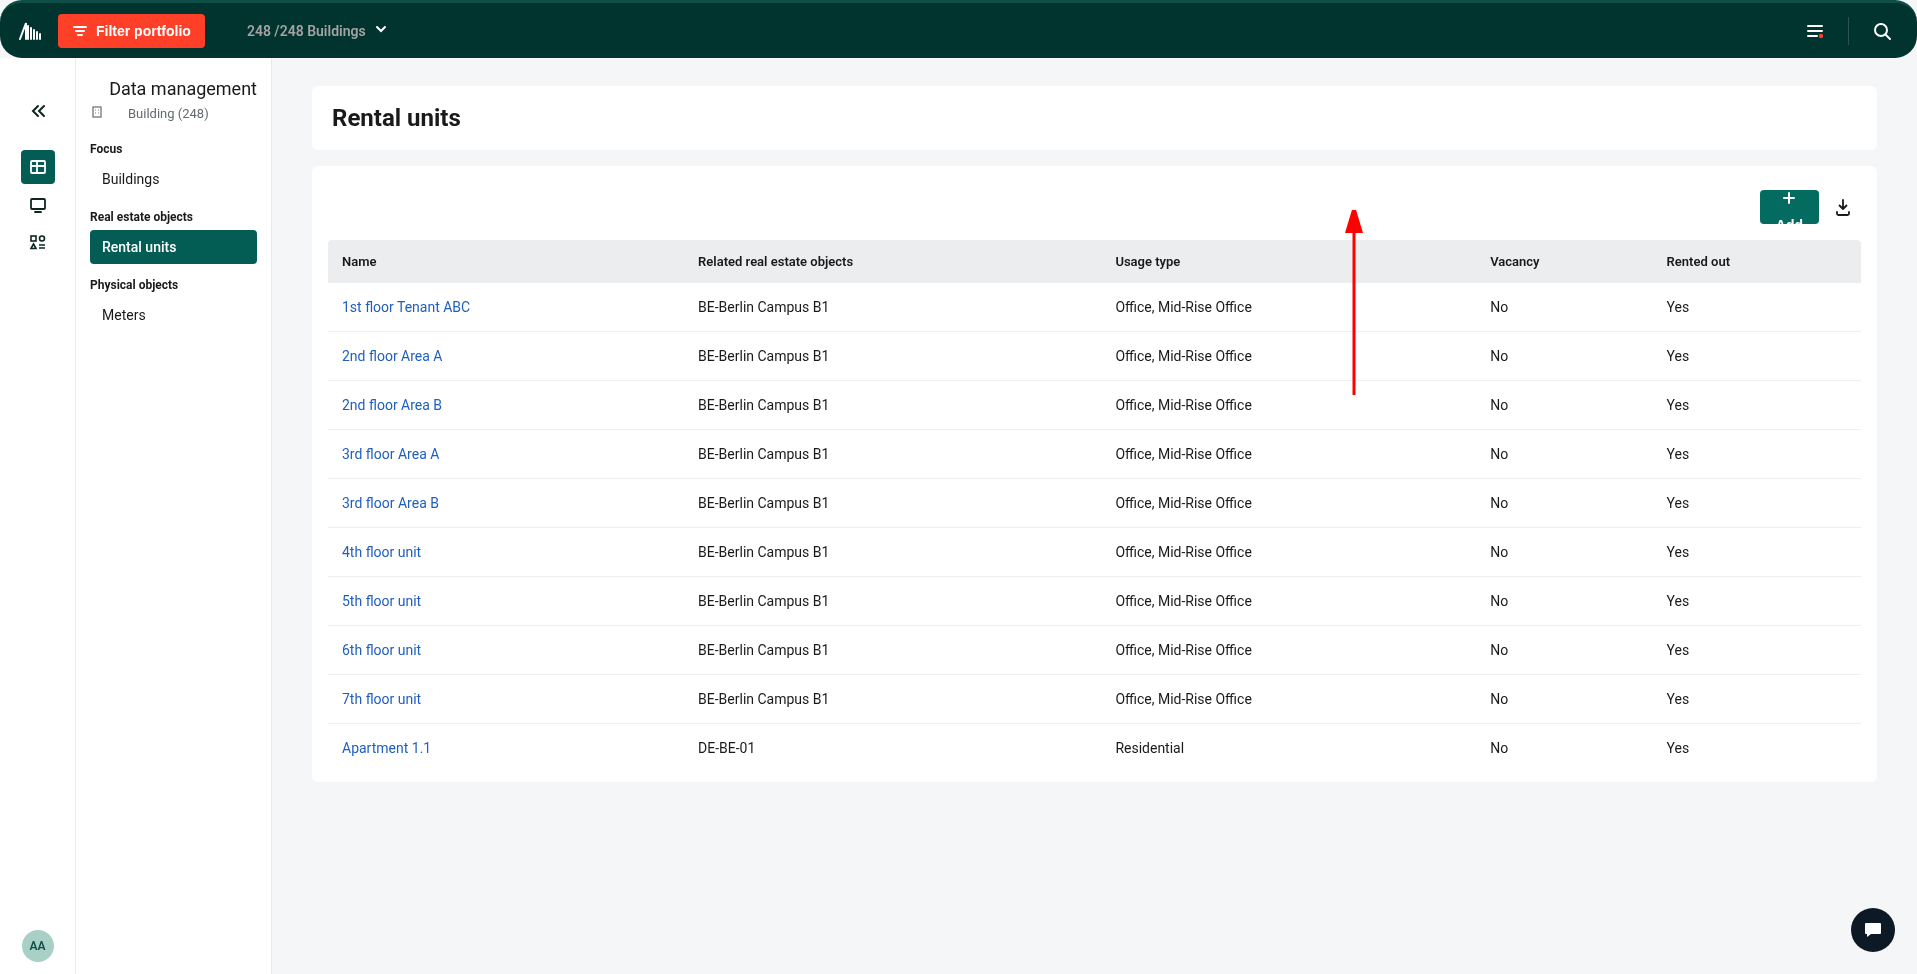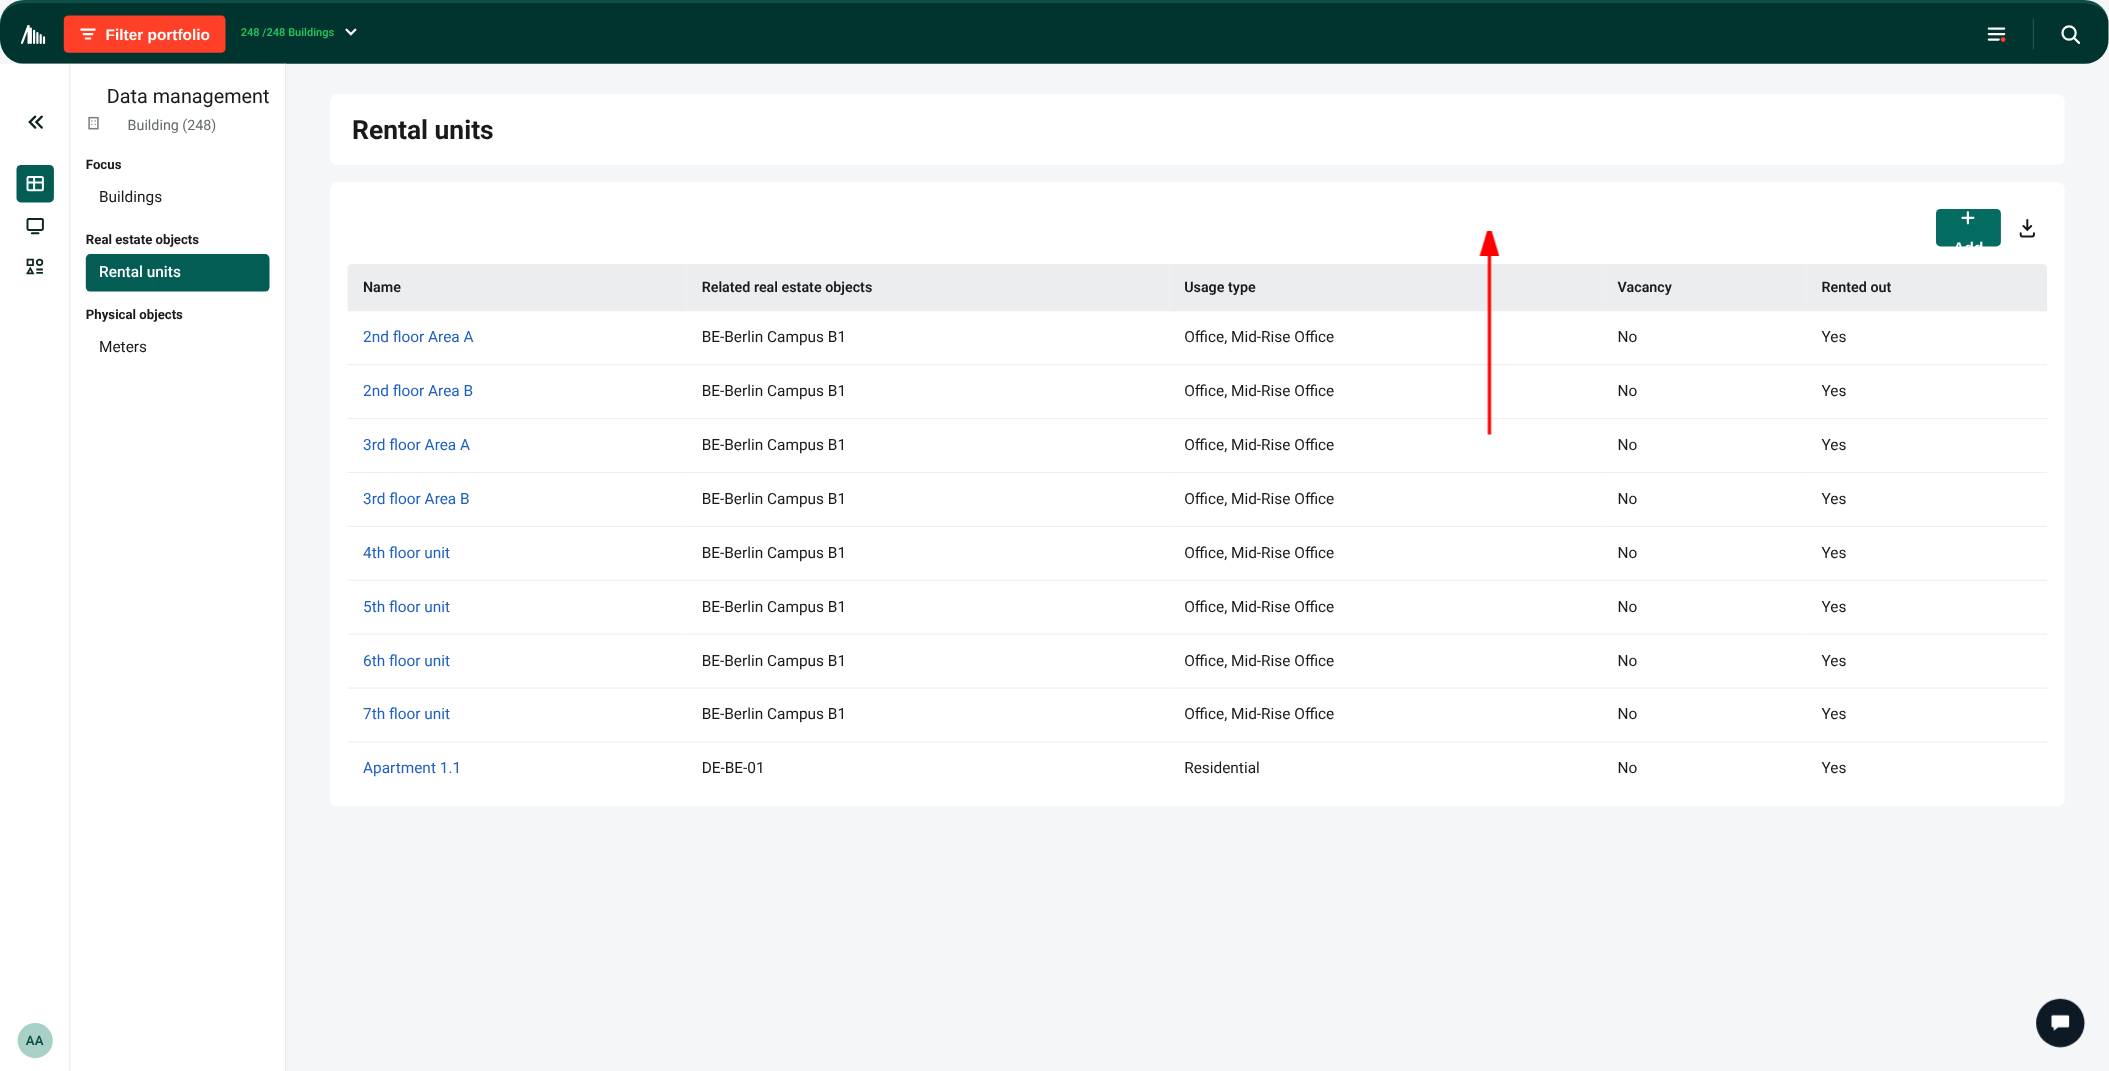--- a/index.html
+++ b/index.html
@@ -34,42 +34,43 @@
     padding: 0 14px;
     display: flex;
     align-items: center;
     gap: 8px;
     font-weight: 600;
     font-size: 14px;
     cursor: pointer;
   }
   .filter-btn .micon { width:16px; display:flex; }
   .bldg-count {
-    color: #22c55e;
+    color: #a3a3a3;
     font-weight: 600;
     display: flex;
     align-items: center;
     gap: 8px;
     cursor: pointer;
-    font-size: 10px;
+    font-size: 14px;
+    margin-left: 28px;
   }
   .spacer { flex: 1; }
   .top-icon {
     width: 38px; height: 38px;
     display:flex; align-items:center; justify-content:center;
     cursor:pointer;
     color:#fff;
     position:relative;
   }
   .top-divider { width:1px; height:28px; background:#2c5551; }
 
   
   .app-body { display:flex; height: calc(100% - 58px); }
   .rail {
-    width: 64px;
+    width: 76px;
     background:#fff;
     border-right:1px solid #e7e9ea;
     display:flex;
     flex-direction:column;
     align-items:center;
     padding-top:8px;
     gap:4px;
     position:relative;
   }
   .rail-btn {
@@ -306,20 +307,27 @@
           <tr>
             <th>Name</th>
             <th>Related real estate objects</th>
             <th>Usage type</th>
             <th>Vacancy</th>
             <th>Rented out</th>
           </tr>
         </thead>
         <tbody id="tbl-body">
             <tr>
+              <td><a>1st floor Tenant ABC</a></td>
+              <td>BE-Berlin Campus B1</td>
+              <td>Office, Mid-Rise Office</td>
+              <td>No</td>
+              <td>Yes</td>
+            </tr>
+            <tr>
               <td><a>2nd floor Area A</a></td>
               <td>BE-Berlin Campus B1</td>
               <td>Office, Mid-Rise Office</td>
               <td>No</td>
               <td>Yes</td>
             </tr>
             <tr>
               <td><a>2nd floor Area B</a></td>
               <td>BE-Berlin Campus B1</td>
               <td>Office, Mid-Rise Office</td>

